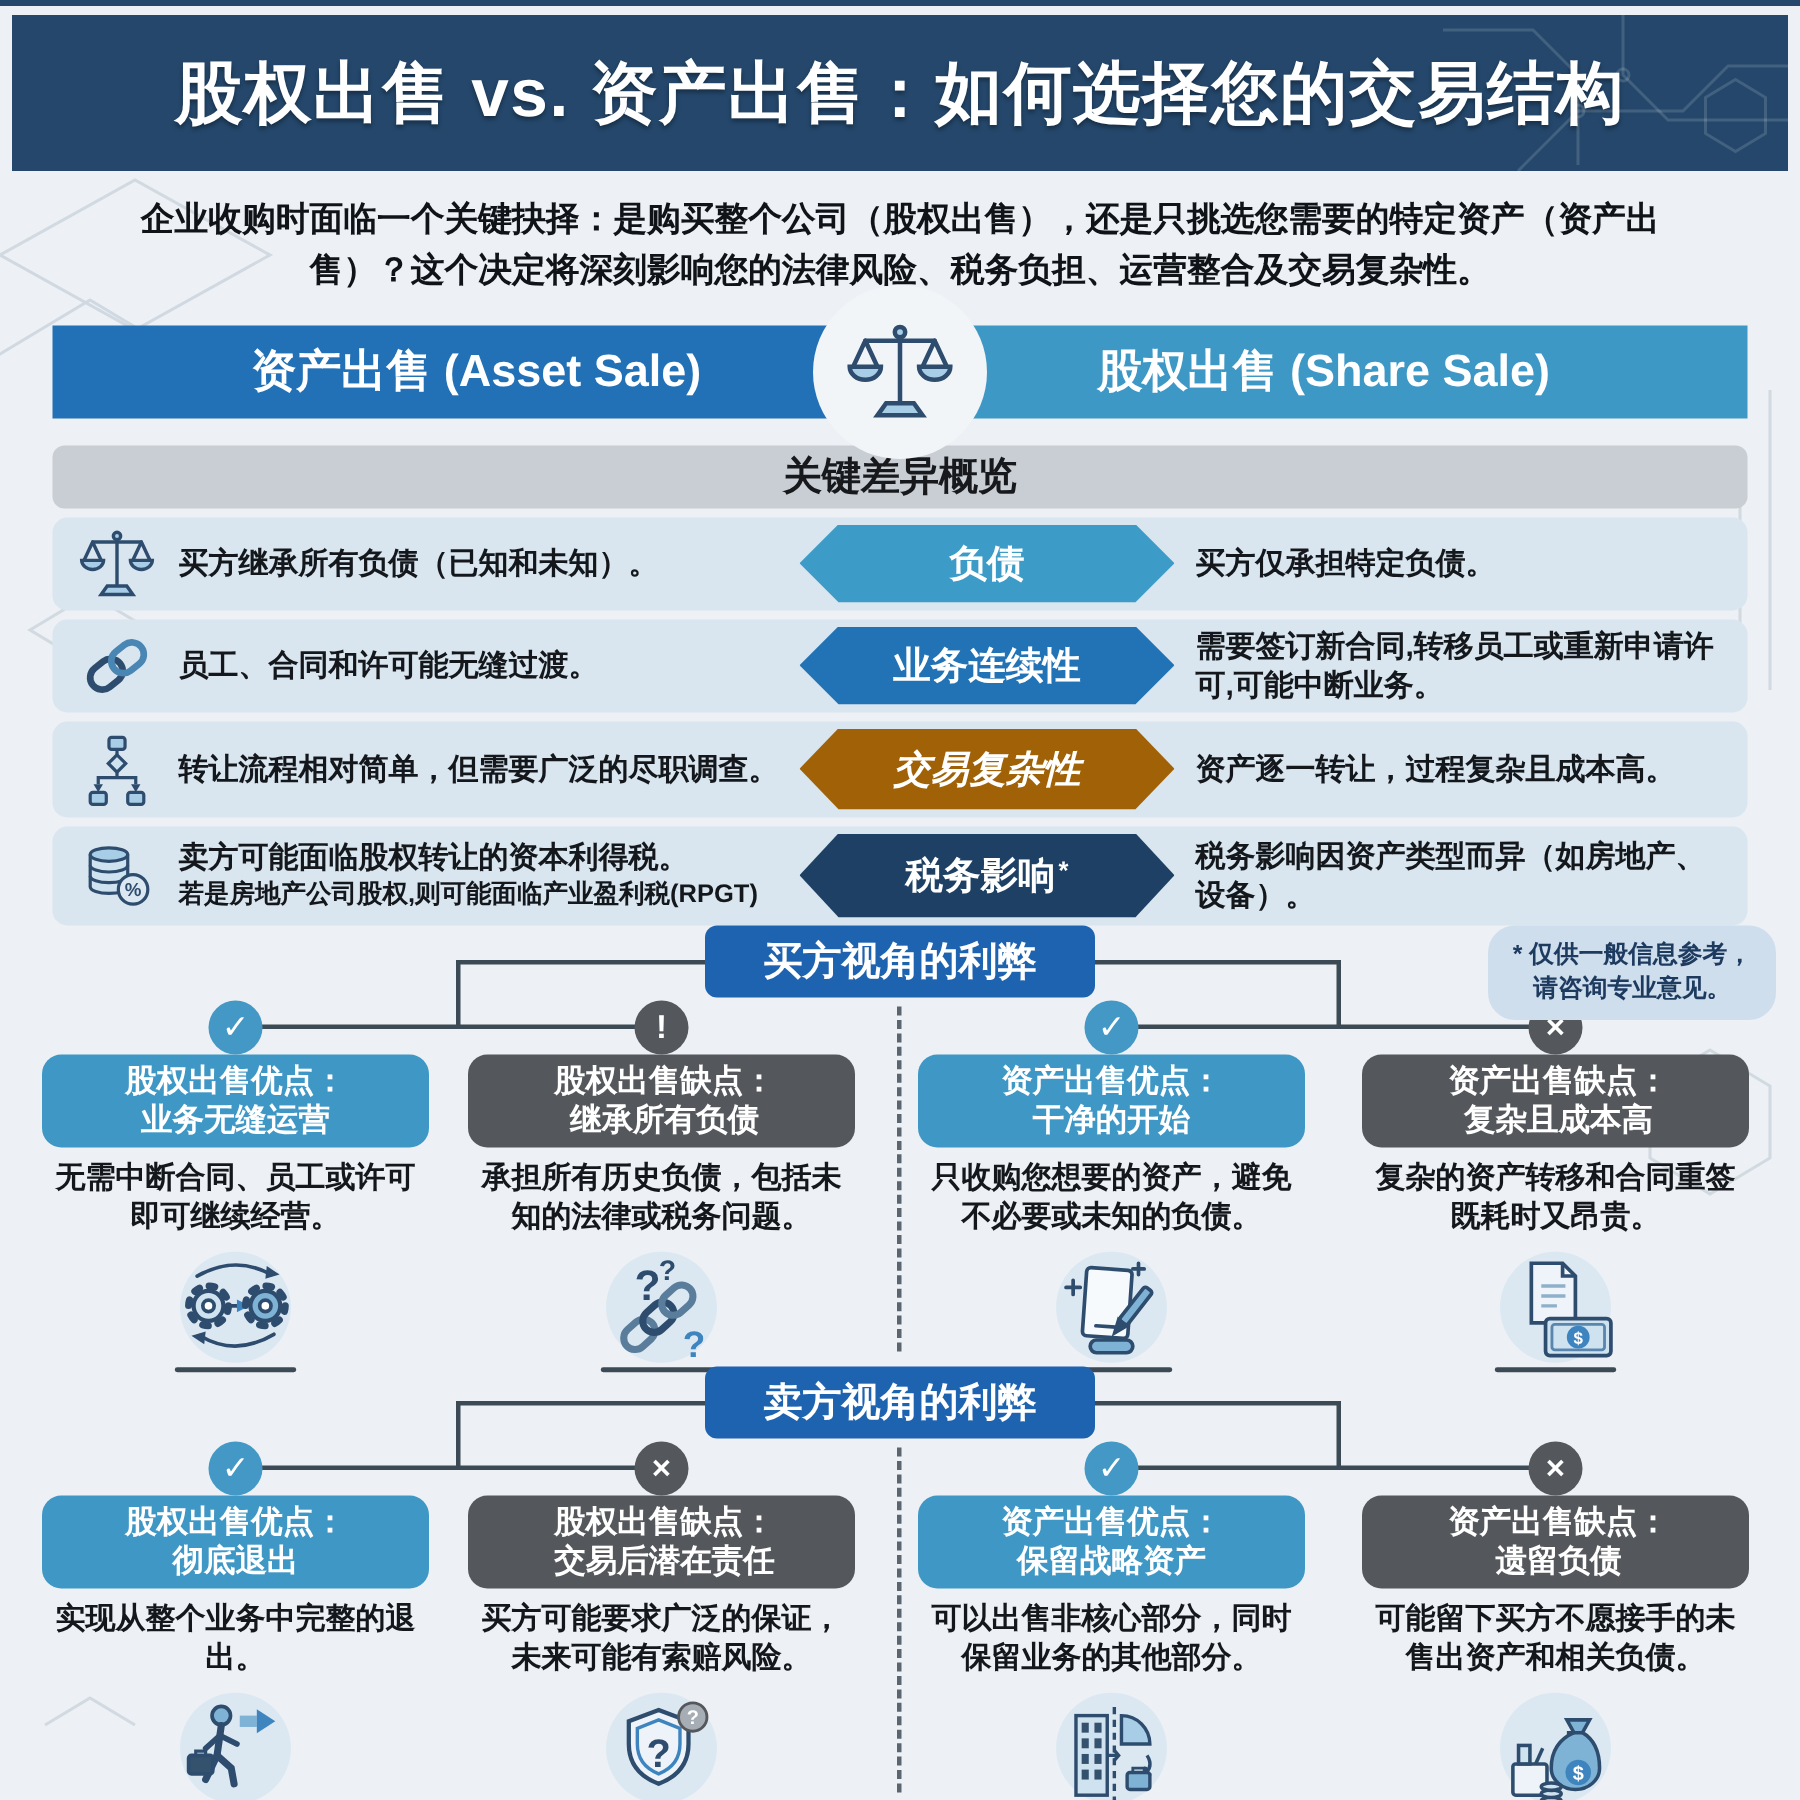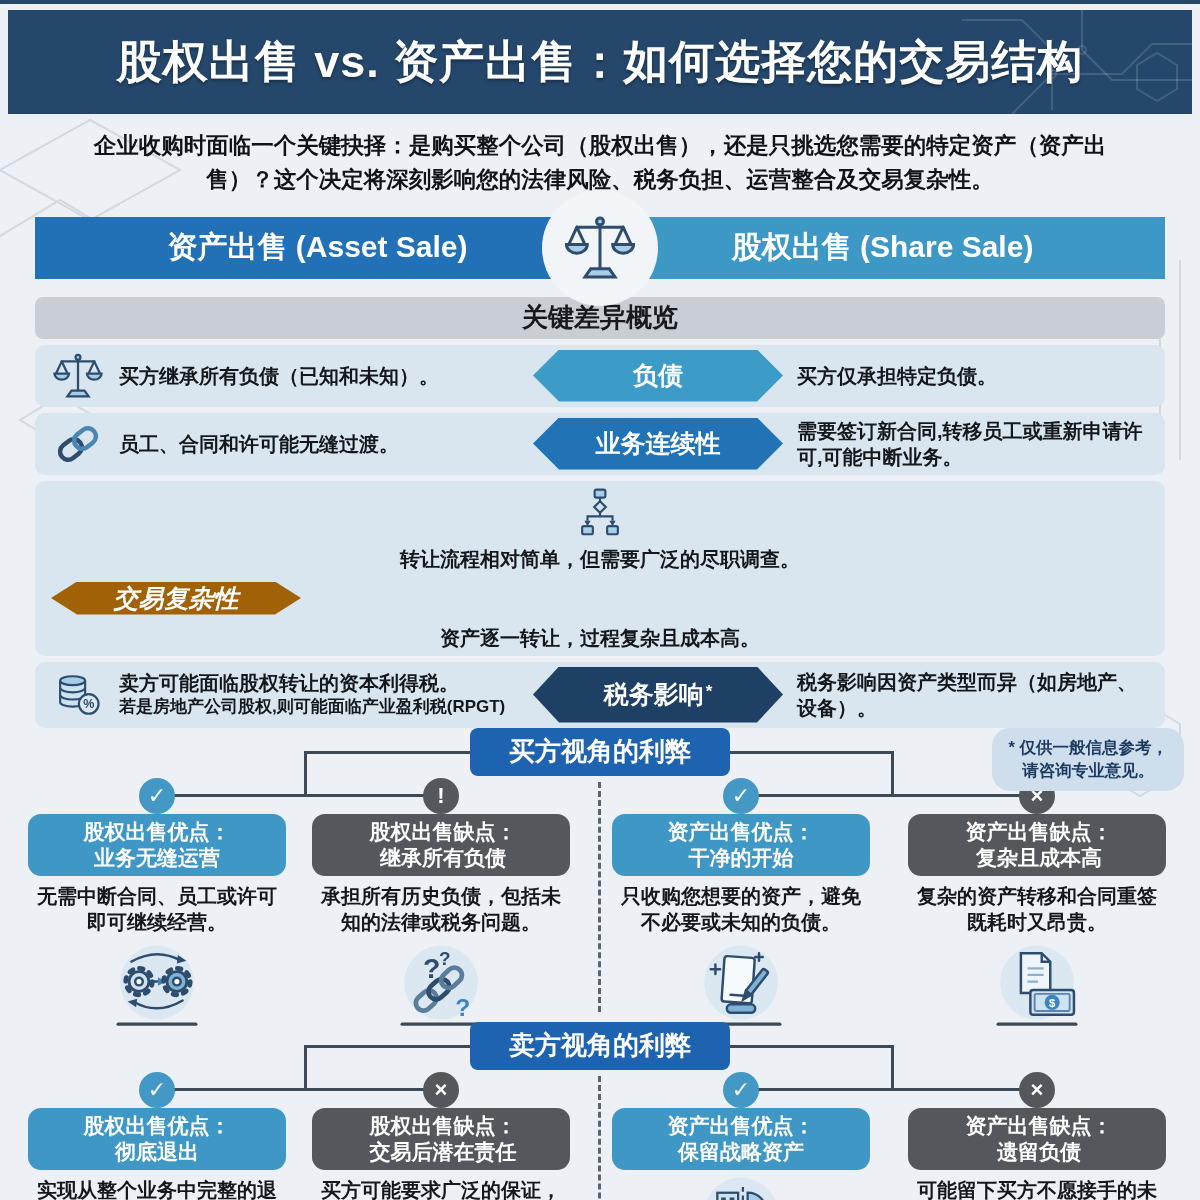--- a/index.html
+++ b/index.html
@@ -59,21 +59,21 @@
   .cell .l2 { display:block; font-weight:800; font-size:17px; }
   .hex {
     width:250px; min-width:250px; align-self:stretch; margin:0 4px;
     display:flex; align-items:center; justify-content:center;
     color:#fff; font-size:25px; font-weight:800;
     clip-path:polygon(26px 0, calc(100% - 26px) 0, 100% 50%, calc(100% - 26px) 100%, 26px 100%, 0 50%);
   }
   .hex .sup { font-size:17px; vertical-align:top; line-height:1; margin-top:-6px; margin-left:2px; }
   .hex1 { background:#3d9bc7; } .hex2 { background:#2173b5; }
   .hex3 { background:#a16207;font-style:italic; } .hex4 { background:#1d4064; }
-  .r1 { min-height:56px; } .r2 { min-height:62px; } .r3 { min-height:64px;flex-direction:column; } .r4 { min-height:66px; }
+  .r1 { min-height:56px; } .r2 { min-height:62px; } .r3 { min-height:64px; } .r4 { min-height:66px; }
 
   
   .persp { position:relative; height:294px; }
   .persp-title {
     position:absolute; left:50%; top:0; transform:translateX(-50%);
     height:48px; padding:0 39px; background:#1e63b0; border-radius:8px;
     display:flex; align-items:center; color:#fff; font-size:26px; font-weight:800;
     white-space:nowrap; z-index:3;
   }
   .line { position:absolute; background:#3c4a55; z-index:1; }
@@ -415,20 +415,21 @@
             <line x1="14" y1="91" x2="96" y2="91" stroke="#3c4a55" stroke-width="3.5" stroke-linecap="round"></line>
           </svg>
         </div>
       </div>
 
       <div class="card" style="left:612px;">
         <div class="card-head pro">
           <span>资产出售优点：</span>
           <span>保留战略资产</span>
         </div>
+        <div class="card-body">可以出售非核心部分，同时保留业务的其他部分。</div>
         <div class="illus">
           <svg viewBox="0 0 110 95">
             <circle cx="55" cy="47" r="39" fill="#dbe8f2"></circle>
             <g stroke="#2e4d6e" stroke-width="2.4" fill="none">
               <rect x="30" y="24" width="22" height="56" fill="#cfe2f0"></rect>
               <g fill="#34516e" stroke="none">
                 <rect x="34" y="29" width="5" height="7"></rect>
                   <rect x="43" y="29" width="5" height="7"></rect>
                 <rect x="34" y="40" width="5" height="7"></rect>
                   <rect x="43" y="40" width="5" height="7"></rect>

